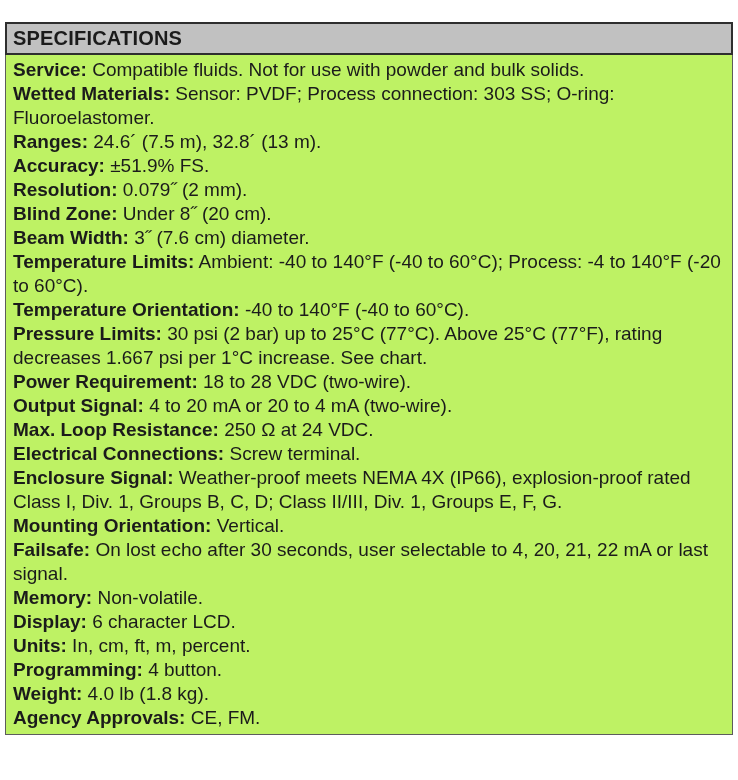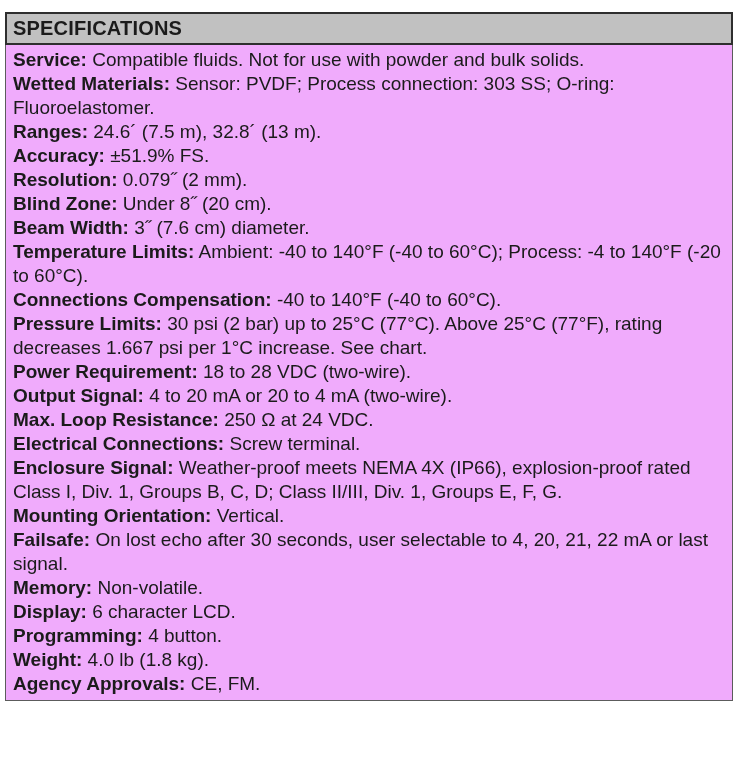--- a/index.html
+++ b/index.html
@@ -15,41 +15,41 @@
     padding: 0;
     background: var(--page-bg);
   }
   body {
     width: 738px;
     height: 780px;
     font-family: "Liberation Sans", sans-serif;
     color: var(--text);
   }
   .page {
-    padding: 12px 5px 0 5px;
+    padding: 22px 5px 0 5px;
     width: 738px;
   }
   .spec-table {
     width: 728px;
   }
   .spec-header {
     width: 100%;
     background: var(--header-bg);
     border: 2px solid var(--header-border);
     padding: 3px 6px 4px 6px;
     font-size: 20px;
     font-weight: bold;
     letter-spacing: 0.2px;
     line-height: 22px;
   }
   .spec-body {
     width: 100%;
     border: 1px solid var(--body-border);
     border-top: none;
-    background: #f0abfc;
+    background: #bef264;
     padding: 3px 8px 4px 7px;
   }
   .spec-row {
     margin: 0;
     font-size: 19px;
     line-height: 24px;
   }
   .spec-label {
     font-weight: bold;
   }
@@ -64,29 +64,30 @@
     </div>
     <div class="spec-body" id="rows-container">
         <p class="spec-row"><span class="spec-label">Service:</span> <span>Compatible fluids. Not for use with powder and bulk solids.</span></p>
         <p class="spec-row"><span class="spec-label">Wetted Materials:</span> <span>Sensor: PVDF; Process connection: 303 SS; O-ring: Fluoroelastomer.</span></p>
         <p class="spec-row"><span class="spec-label">Ranges:</span> <span>24.6´ (7.5 m), 32.8´ (13 m).</span></p>
         <p class="spec-row"><span class="spec-label">Accuracy:</span> <span>±51.9% FS.</span></p>
         <p class="spec-row"><span class="spec-label">Resolution:</span> <span>0.079˝ (2 mm).</span></p>
         <p class="spec-row"><span class="spec-label">Blind Zone:</span> <span>Under 8˝ (20 cm).</span></p>
         <p class="spec-row"><span class="spec-label">Beam Width:</span> <span>3˝ (7.6 cm) diameter.</span></p>
         <p class="spec-row"><span class="spec-label">Temperature Limits:</span> <span>Ambient: -40 to 140°F (-40 to 60°C); Process: -4 to 140°F (-20 to 60°C).</span></p>
-        <p class="spec-row"><span class="spec-label">Connections Compensation:</span> <span>-40 to 140°F (-40 to 60°C).</span></p>
+        <p class="spec-row"><span class="spec-label">Temperature Orientation:</span> <span>-40 to 140°F (-40 to 60°C).</span></p>
         <p class="spec-row"><span class="spec-label">Pressure Limits:</span> <span>30 psi (2 bar) up to 25°C (77°C). Above 25°C (77°F), rating decreases 1.667 psi per 1°C increase. See chart.</span></p>
         <p class="spec-row"><span class="spec-label">Power Requirement:</span> <span>18 to 28 VDC (two-wire).</span></p>
         <p class="spec-row"><span class="spec-label">Output Signal:</span> <span>4 to 20 mA or 20 to 4 mA (two-wire).</span></p>
         <p class="spec-row"><span class="spec-label">Max. Loop Resistance:</span> <span>250 Ω at 24 VDC.</span></p>
         <p class="spec-row"><span class="spec-label">Electrical Connections:</span> <span>Screw terminal.</span></p>
         <p class="spec-row"><span class="spec-label">Enclosure Signal:</span> <span>Weather-proof meets NEMA 4X (IP66), explosion-proof rated Class I, Div. 1, Groups B, C, D; Class II/III, Div. 1, Groups E, F, G.</span></p>
         <p class="spec-row"><span class="spec-label">Mounting Orientation:</span> <span>Vertical.</span></p>
         <p class="spec-row"><span class="spec-label">Failsafe:</span> <span>On lost echo after 30 seconds, user selectable to 4, 20, 21, 22 mA or last signal.</span></p>
         <p class="spec-row"><span class="spec-label">Memory:</span> <span>Non-volatile.</span></p>
         <p class="spec-row"><span class="spec-label">Display:</span> <span>6 character LCD.</span></p>
+        <p class="spec-row"><span class="spec-label">Units:</span> <span>In, cm, ft, m, percent.</span></p>
         <p class="spec-row"><span class="spec-label">Programming:</span> <span>4 button.</span></p>
         <p class="spec-row"><span class="spec-label">Weight:</span> <span>4.0 lb (1.8 kg).</span></p>
         <p class="spec-row"><span class="spec-label">Agency Approvals:</span> <span>CE, FM.</span></p>
       </div>
   </div>
 </div>
 
 </body></html>

